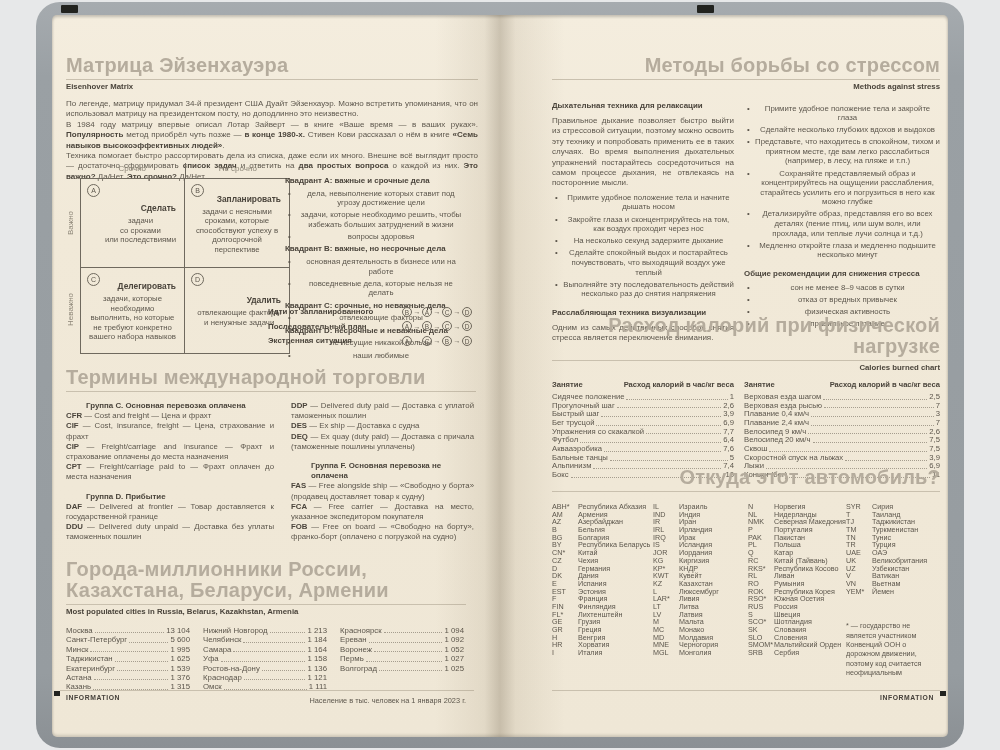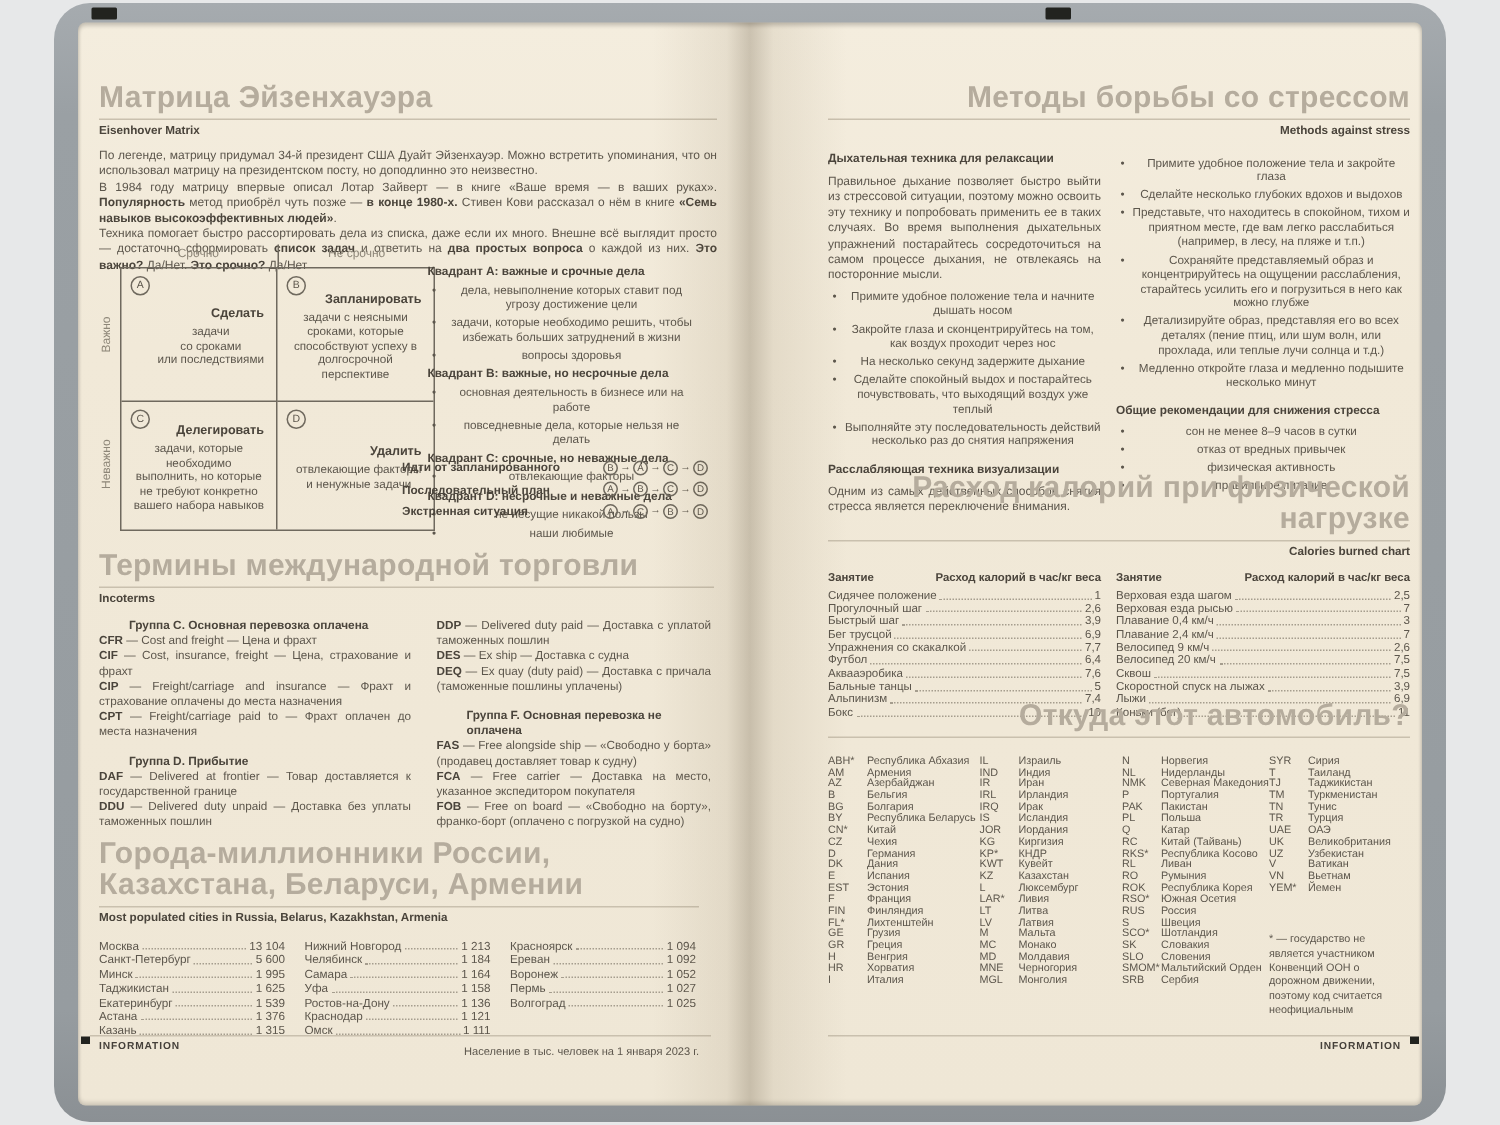--- a/index.html
+++ b/index.html
@@ -212,21 +212,20 @@
             <span class="seq-arrow">→</span>
             <span class="seq-circ">B</span>
             <span class="seq-arrow">→</span>
             <span class="seq-circ">D</span>
           </div>
         </div>
 
       <section id="sec-inc">
         <div class="sec-title">Термины международной торговли</div>
         <div class="rule"></div>
-        <div class="sec-sub">Incoterms</div>
         <div class="cols">
           <div id="inc-col1">
               <p class="group-h">Группа C. Основная перевозка оплачена</p>
               <p class="term"><b>CFR</b> — Cost and freight — Цена и фрахт</p>
               <p class="term"><b>CIF</b> — Cost, insurance, freight — Цена, страхование и фрахт</p>
               <p class="term"><b>CIP</b> — Freight/carriage and insurance — Фрахт и страхование оплачены до места назначения</p>
               <p class="term"><b>CPT</b> — Freight/carriage paid to — Фрахт оплачен до места назначения</p>
               <div class="spacer"></div>
               <p class="group-h">Группа D. Прибытие</p>
               <p class="term"><b>DAF</b> — Delivered at frontier — Товар доставляется к государственной границе</p>

